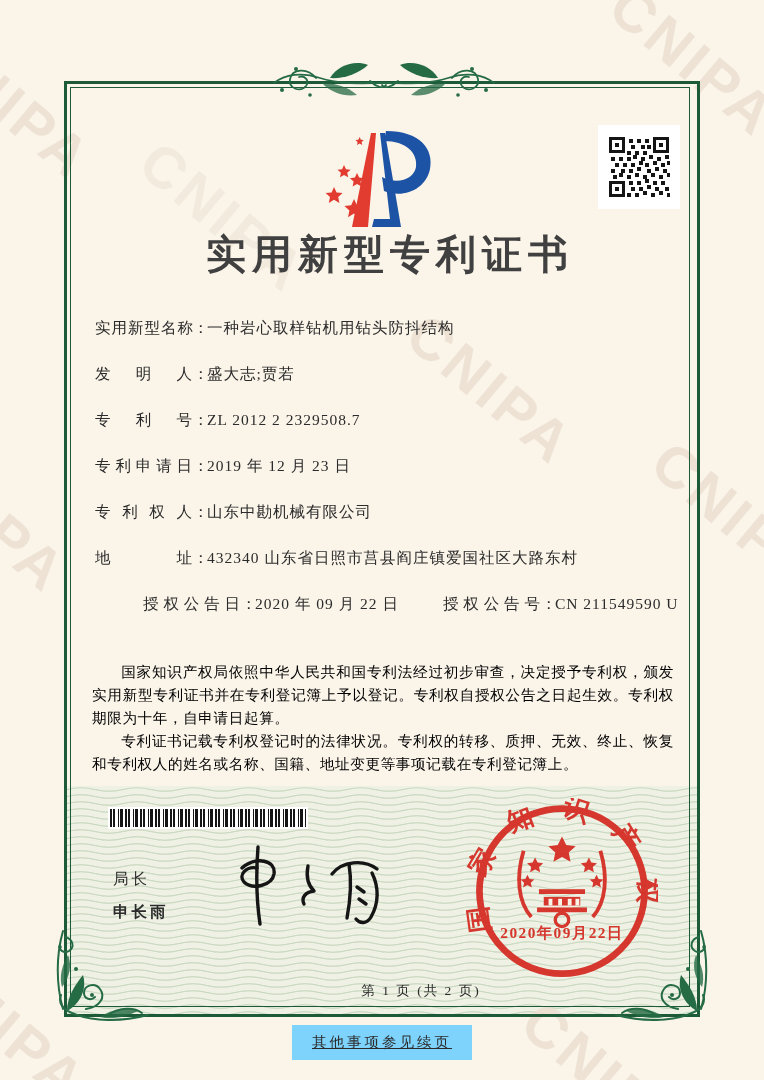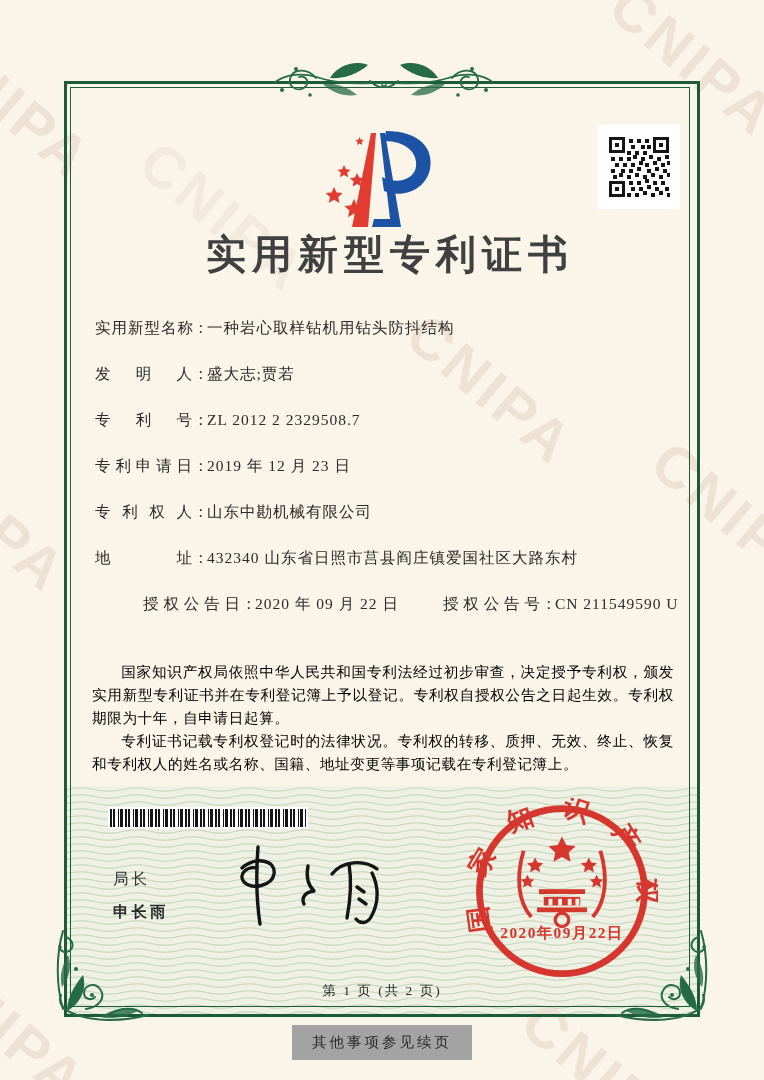--- a/index.html
+++ b/index.html
@@ -55,24 +55,24 @@
       #151515 0 2px,#fff 2px 3px,#151515 3px 5px,#fff 5px 8px,
       #151515 8px 9px,#fff 9px 10px,#151515 10px 13px,#fff 13px 15px);}
   
   #signer-title{position:absolute;left:113px;top:869px;font-size:15.5px;letter-spacing:3px;z-index:4;}
   #signer-name{position:absolute;left:113px;top:902px;font-size:15.5px;letter-spacing:3px;z-index:4;font-weight:bold;}
   #signature{position:absolute;left:222px;top:842px;z-index:4;}
   
   #seal{position:absolute;left:466px;top:798px;z-index:5;opacity:.92;}
   
   #page-number{position:absolute;left:64px;top:982px;width:636px;text-align:center;
-    font-size:13.5px;letter-spacing:2px;z-index:4;}
+    font-size:13.5px;letter-spacing:2px;z-index:4;padding-left:39px;}
   #footer-note-wrap{position:absolute;left:0;top:1025px;width:764px;text-align:center;z-index:4;}
-  #footer-note{display:inline-block;background:#a3a3a3;padding:8px 20px;
-    font-size:14.5px;letter-spacing:3px;}
+  #footer-note{display:inline-block;background:#7dd3fc;padding:8px 20px;
+    font-size:14.5px;letter-spacing:3px;text-decoration:underline;}
 </style>
 </head>
 <body>
 
 <div id="cert-page">
 
   <div id="guilloche">
     <svg width="630" height="228" xmlns="http://www.w3.org/2000/svg">
       <defs>
         <pattern id="wave" width="56" height="7" patternUnits="userSpaceOnUse">

